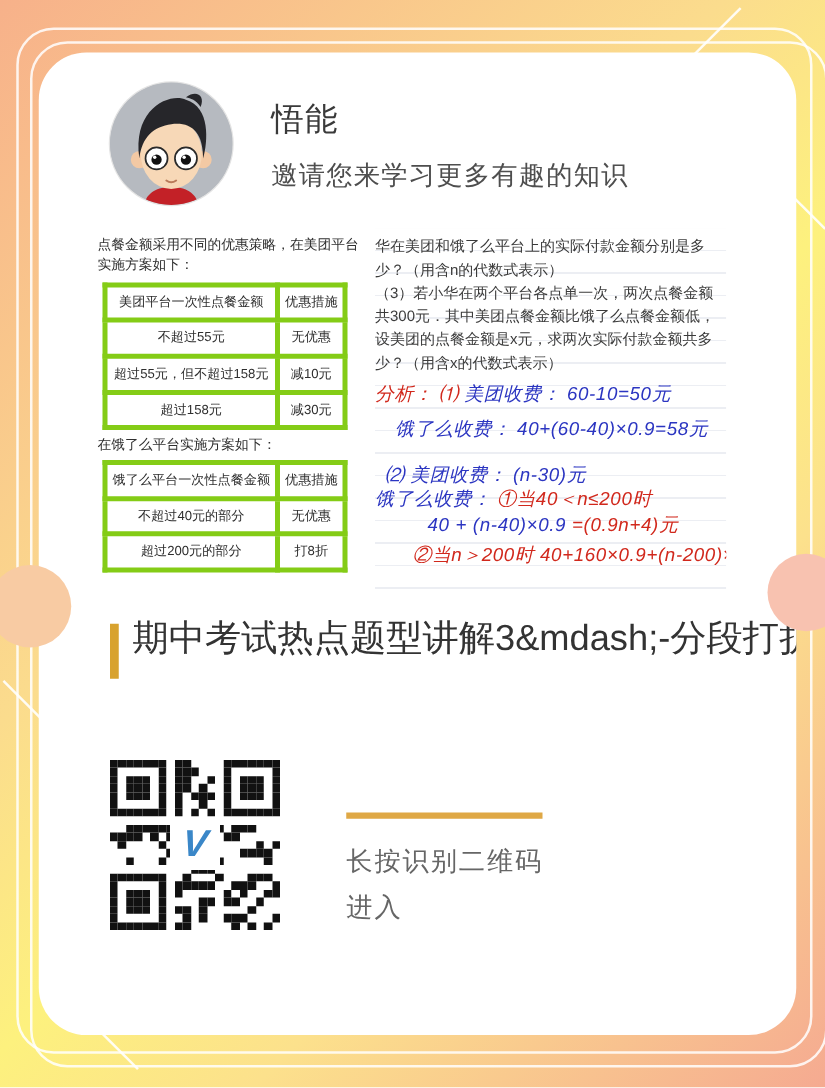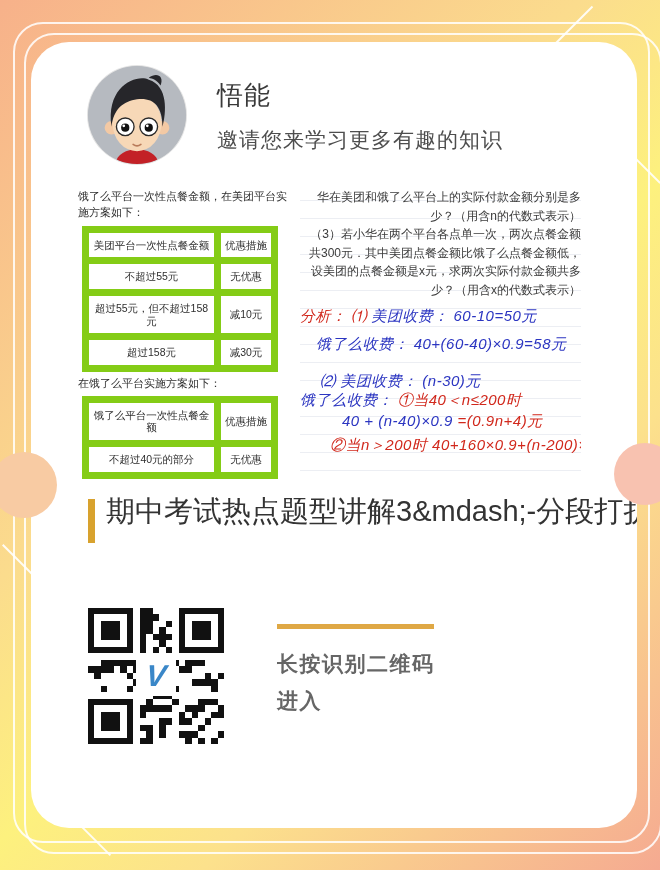--- a/index.html
+++ b/index.html
@@ -28,52 +28,52 @@
                overflow:hidden;background:#b9bdc2;box-shadow:0 0 0 1px #e3e3e3;}
   .u-name{position:absolute;left:186px;top:36px;font-size:26px;color:#3a3a3a;letter-spacing:1px;}
   .u-sub{position:absolute;left:186px;top:84px;font-size:21px;color:#4e4e4e;letter-spacing:1px;}
 
   
   .doc{position:absolute;left:47px;top:141px;width:503px;height:296px;overflow:hidden;background:#fff;}
   .doc-left{position:absolute;left:0;top:6px;width:213px;color:#333;}
   .doc-intro{font-size:11px;line-height:1.45;color:#2f2f2f;}
   .doc-mid{font-size:11px;margin-top:4px;color:#2f2f2f;}
   table.offer{border-collapse:collapse;margin-top:5px;width:196px;margin-left:4px;}
-  table.offer td,table.offer th{border:7px solid #84cc16;font-weight:normal;font-size:10.5px;
+  table.offer td,table.offer th{border:4px solid #84cc16;font-weight:normal;font-size:10.5px;
       color:#2e2e2e;text-align:center;padding:6px 3px;line-height:1.2;}
   table.offer td.val,table.offer th.val{width:44px;}
   .doc-right{position:absolute;left:222px;top:0;width:281px;height:296px;
       background:repeating-linear-gradient(to bottom,transparent 0 17px,#eceef3 17px 18px);}
-  .doc-para{font-size:12px;line-height:1.55;color:#3b3b3b;padding-top:5px;white-space:pre-line;text-align:right;}
+  .doc-para{font-size:12px;line-height:1.55;color:#3b3b3b;padding-top:5px;white-space:pre-line;}
   .hw{font-style:italic;font-size:15px;line-height:1.3;letter-spacing:.5px;white-space:nowrap;}
   .hw-blue{color:#2b35c1;}
   .hw-red{color:#d1281c;}
   .hw1{margin-top:6px;}
   .hw2{margin-top:9px;margin-left:16px;}
-  .hw3{margin-top:17px;margin-left:20px;}
+  .hw3{margin-top:17px;margin-left:8px;}
   .hw4{}
   .hw5{margin-top:1px;margin-left:42px;}
   .hw6{margin-top:5px;margin-left:30px;}
 
   
   .title-row{position:absolute;left:57px;top:450px;width:640px;display:flex;align-items:flex-start;}
   .title-bar{width:7px;height:44px;background:#d8a22e;margin-top:7px;flex:none;}
   .title-text{font-size:29px;color:#333;margin-left:11px;white-space:nowrap;line-height:1.35;}
 
   
   .qr-box{position:absolute;left:57px;top:566px;width:136px;height:136px;background:#fff;}
   .qr-grid{position:absolute;inset:0;display:grid;grid-template-columns:repeat(21,1fr);
            grid-template-rows:repeat(21,1fr);}
   .qr-grid i{display:block;}
   .qr-grid i.on{background:#111;}
   .qr-logo{position:absolute;left:48px;top:48px;width:40px;height:40px;background:#fff;
            display:flex;align-items:center;justify-content:center;}
   .qr-logo span{font-size:30px;font-weight:bold;font-style:italic;color:#3a87c8;
                 transform:skewX(-6deg);line-height:1;}
-  .qr-right{position:absolute;left:246px;top:582px;width:220px;font-weight:bold;}
+  .qr-right{position:absolute;left:246px;top:608px;width:220px;}
   .gold-line{width:157px;height:5px;background:#dfa845;}
   .qr-cap{font-size:21px;color:#666;letter-spacing:1.5px;line-height:1.45;margin-top:20px;}
   .qr-cap2{font-size:21px;color:#666;letter-spacing:1.5px;line-height:1.45;margin-top:7px;}
 </style>
 </head>
 <body>
 
 <div class="stage">
   <div class="deco-rect deco-a"></div>
   <div class="deco-rect deco-b"></div>
@@ -100,21 +100,21 @@
         <circle cx="36.5" cy="61" r="1.4" fill="#fff"></circle>
         <circle cx="60.5" cy="61" r="1.4" fill="#fff"></circle>
         <path d="M46,80 Q50,83 54,80" stroke="#b97b5a" stroke-width="1.6" fill="none" stroke-linecap="round"></path>
       </svg>
     </div>
     <div class="u-name">悟能</div>
     <div class="u-sub">邀请您来学习更多有趣的知识</div>
 
     <div class="doc">
       <div class="doc-left">
-        <div class="doc-intro">饿了么平台一次性点餐金额，在美团平台实施方案如下：</div>
+        <div class="doc-intro">点餐金额采用不同的优惠策略，在美团平台实施方案如下：</div>
         <table class="offer">
           <tbody>
               <tr>
             <th>美团平台一次性点餐金额</th>
             <th class="val">优惠措施</th>
           </tr>
           <tr>
             <td>不超过55元</td>
             <td class="val">无优惠</td>
           </tr>

